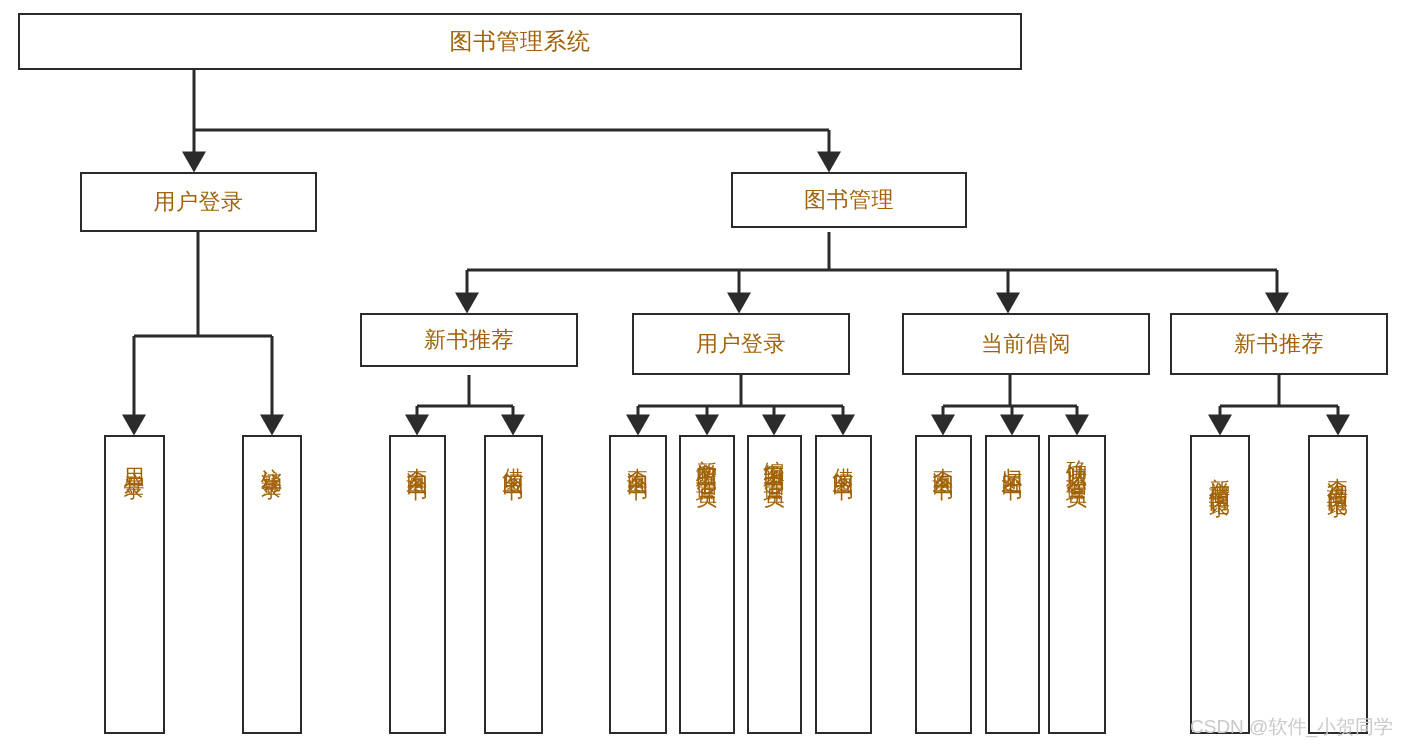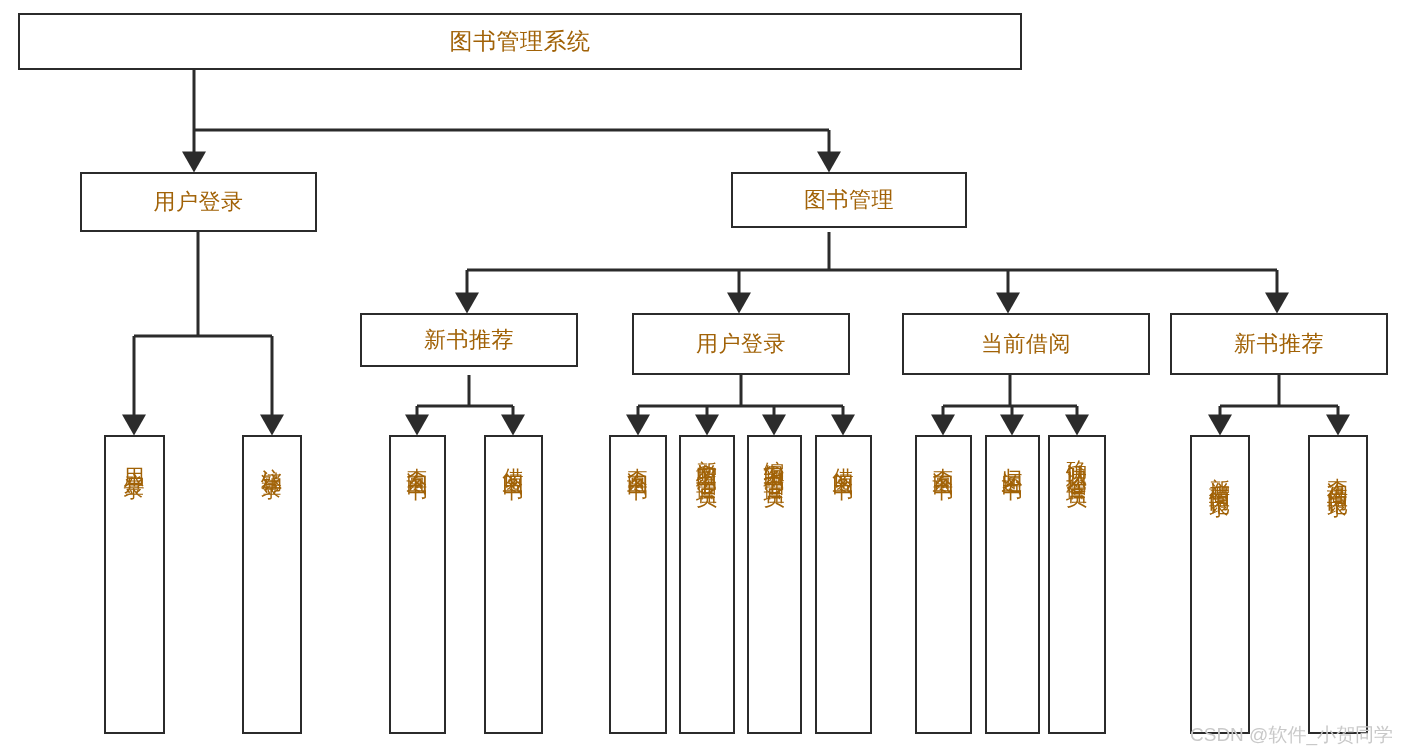--- a/index.html
+++ b/index.html
@@ -62,21 +62,20 @@
   }
   #watermark {
     position: absolute;
     left: 1190px;
     top: 714px;
     font-size: 19px;
     color: #c9c9c9;
     white-space: nowrap;
     z-index: 5;
     font-family: "Liberation Sans", "DejaVu Sans", sans-serif;
-    margin-top: 8px;
   }
 </style>
 </head>
 <body>
 
 <div id="canvas">
 
   <svg id="connectors" viewBox="0 0 1405 747" width="1405" height="747" xmlns="http://www.w3.org/2000/svg">
     <defs>
       <marker id="arrow" markerWidth="10" markerHeight="10" refX="2.2" refY="4" orient="auto" markerUnits="strokeWidth">

